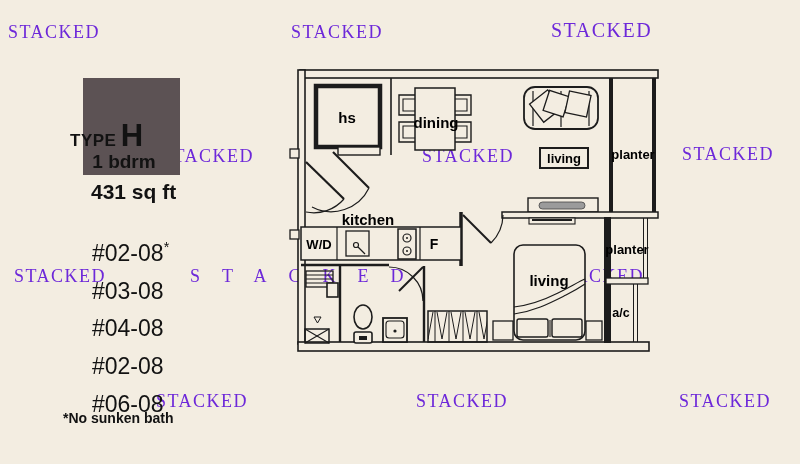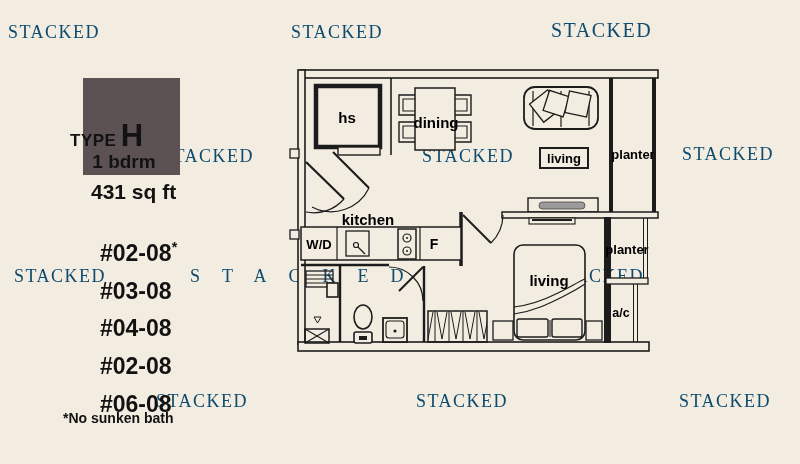--- a/index.html
+++ b/index.html
@@ -3,42 +3,42 @@
 <meta charset="utf-8">
 <style>
   html,body{margin:0;padding:0;}
   .stage{
     position:relative;width:800px;height:464px;overflow:hidden;
     background:#f3ede1;
     font-family:"Liberation Sans",sans-serif;
   }
   
   .wm{
-    position:absolute;color:#0c4a6e;font-family:"Liberation Serif",serif;
+    position:absolute;color:#6d28d9;font-family:"Liberation Serif",serif;
     font-size:18px;letter-spacing:1.5px;white-space:nowrap;z-index:1;user-select:none;text-align:right;
   }
   
   .swatch{position:absolute;left:83px;top:78px;width:97px;height:97px;z-index:2;}
   .type-line{
     position:absolute;left:70px;top:120px;width:108px;text-align:left;z-index:3;
     color:#121212;font-weight:bold;line-height:1;
   }
   .type-line .t{font-size:17px;letter-spacing:.5px;}
   .type-line .h{font-size:31px;}
   .bdrm{
     position:absolute;left:70px;top:152px;width:108px;text-align:center;z-index:3;
     color:#121212;font-weight:bold;font-size:19px;line-height:1;
   }
   .area{
     position:absolute;left:91px;top:181px;z-index:3;color:#121212;
     font-weight:bold;font-size:21px;line-height:1;
   }
   .units{
     position:absolute;left:92px;top:231px;z-index:3;color:#121212;
-    font-weight:bold;font-size:23px;line-height:32px;white-space:nowrap;margin-left:8px;
+    font-weight:normal;font-size:23px;line-height:32px;white-space:nowrap;
   }
   .units sup{font-size:0.62em;vertical-align:super;}
   .footnote{
     position:absolute;left:63px;top:410px;z-index:3;color:#121212;
     font-weight:bold;font-size:14px;
   }
   
   .plan-svg{position:absolute;left:0;top:0;z-index:2;}
   .rlabel{
     position:absolute;z-index:3;color:#000000;font-weight:bold;line-height:1;

